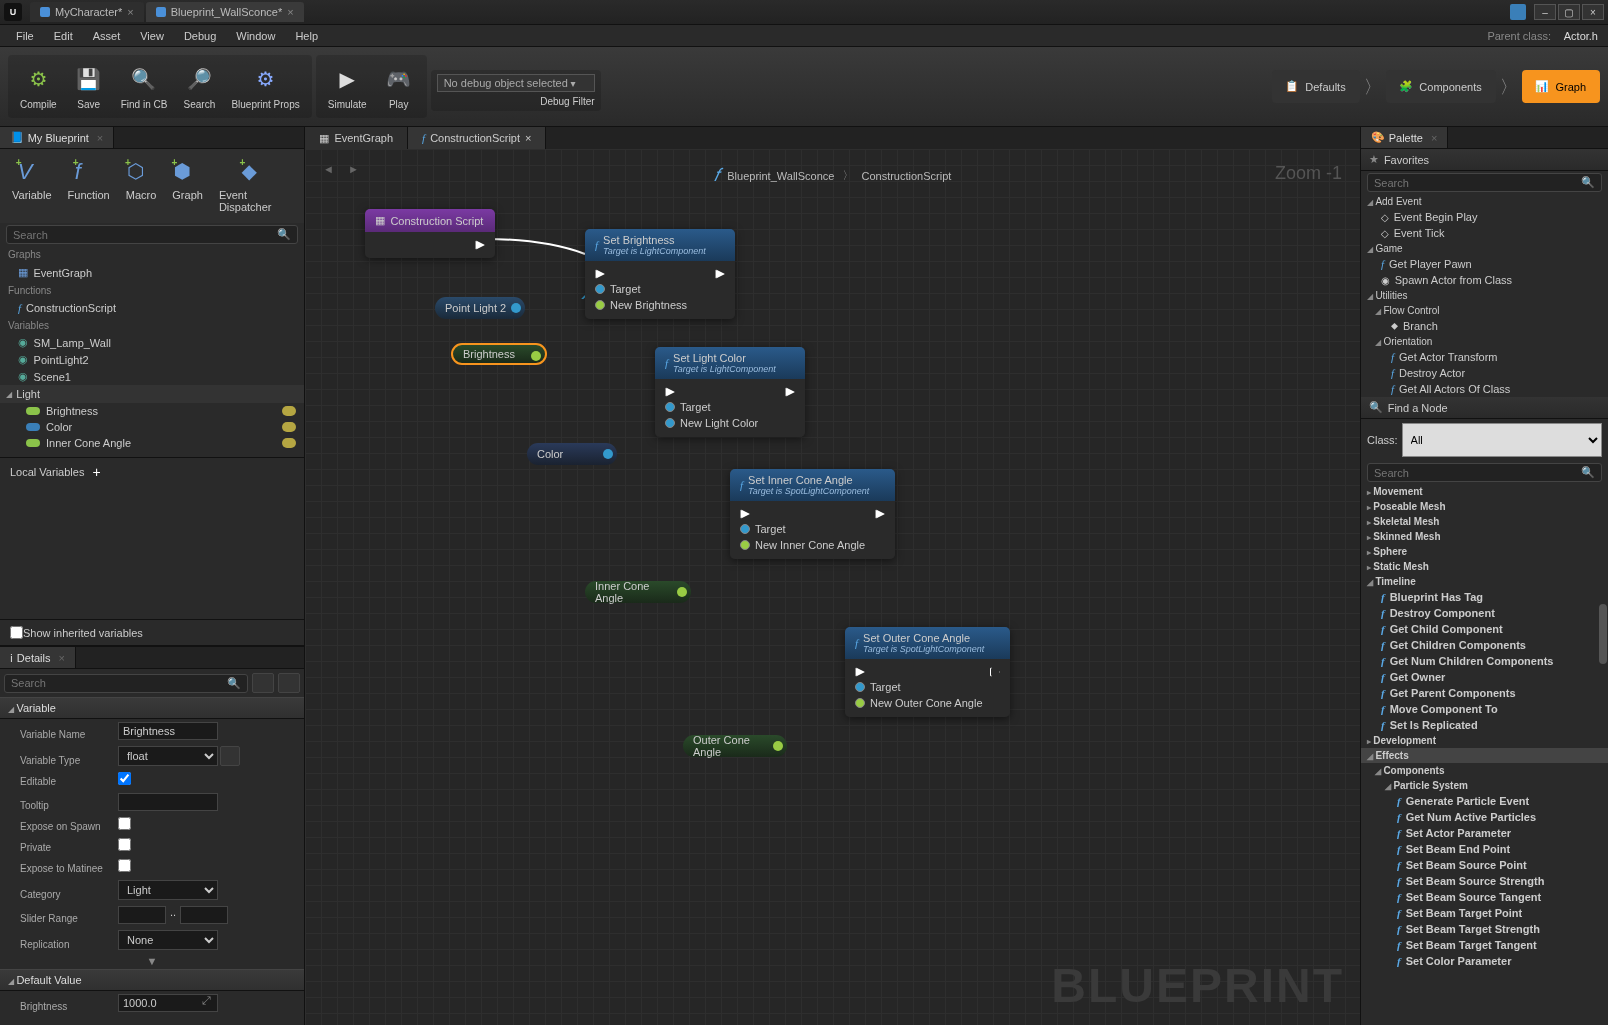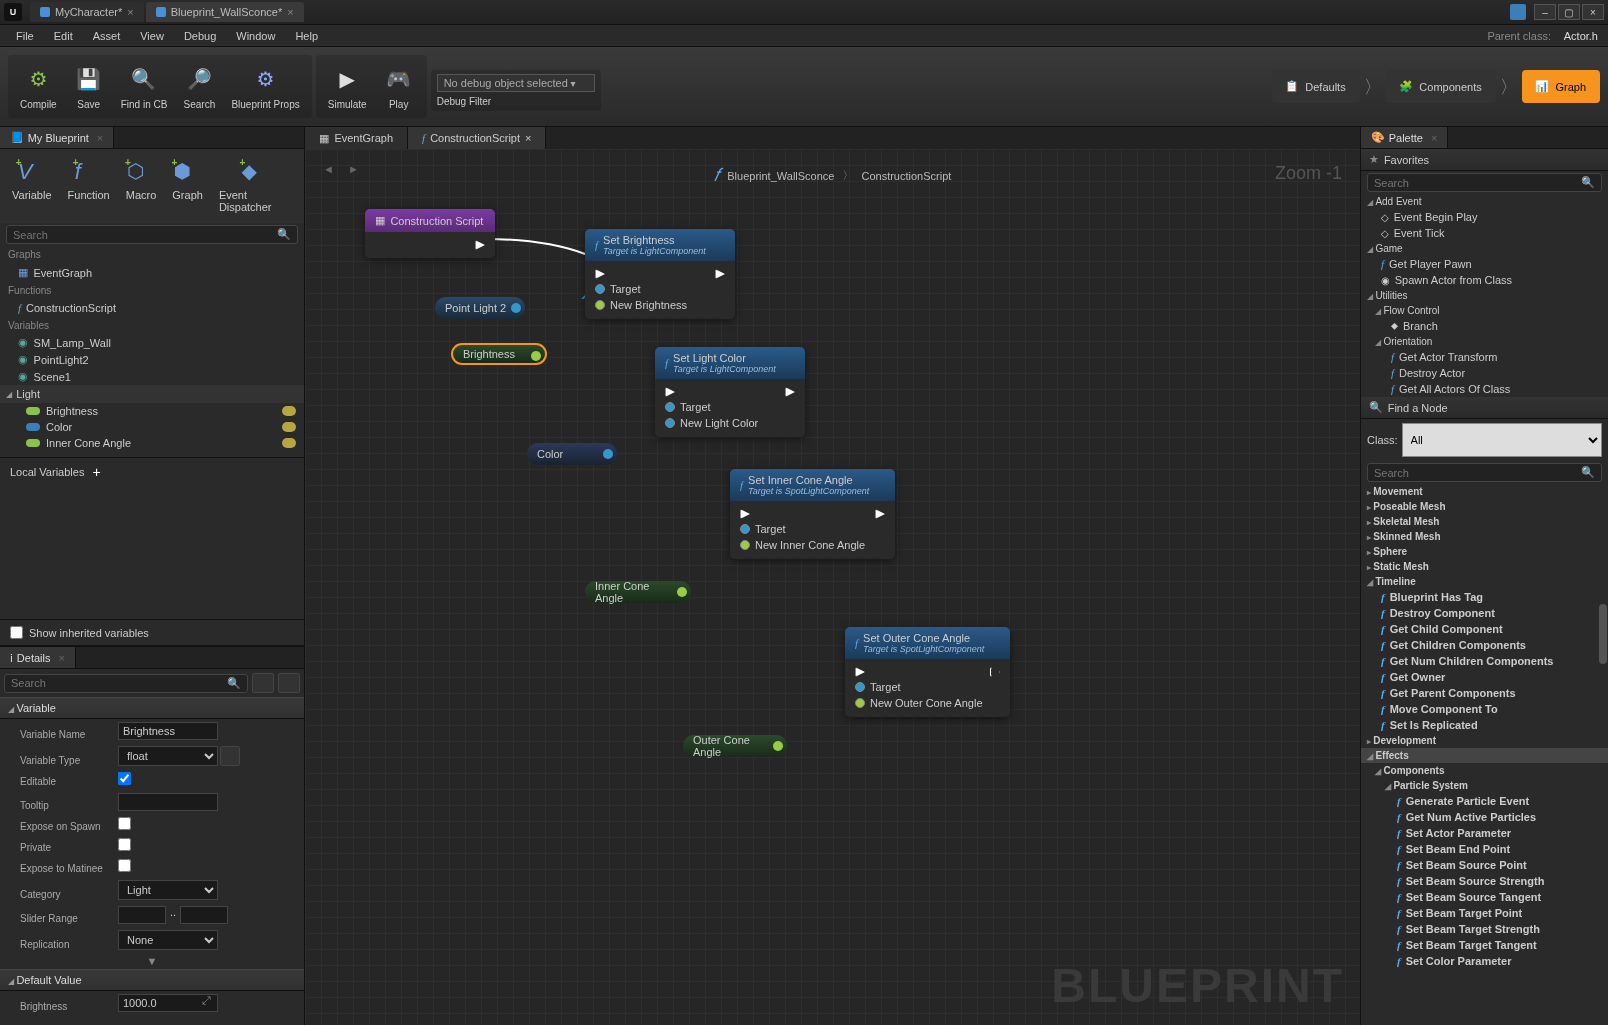--- a/index.html
+++ b/index.html
@@ -23,21 +23,21 @@
 .parentclass { margin-left:auto; color:#888; font-size:10px; padding-right:4px;}
 .parentclass b { color:#ddd; font-weight:normal;}
 
 
 .toolbar { height:80px; background:linear-gradient(#3a3a3a,#2a2a2a); display:flex; align-items:center; padding:0 8px; gap:4px; border-bottom:1px solid #111;}
 .tool-group { display:flex; gap:0; background:rgba(0,0,0,0.15); border-radius:4px; padding:4px;}
 .tool-btn { display:flex; flex-direction:column; align-items:center; justify-content:center; padding:4px 8px; gap:4px; border-radius:3px;}
 .tool-icon { width:32px; height:32px; display:flex; align-items:center; justify-content:center; font-size:20px;}
 .tool-label { font-size:10px; color:#ccc;}
 .debug-select { background:#333; border:1px solid #555; padding:2px 18px 2px 6px; color:#aaa; font-size:10px;}
-.debug-group { display:flex; flex-direction:column; align-items:flex-start; gap:4px; padding:4px 6px; background:rgba(0,0,0,0.15); border-radius:4px;margin-top:7px;}
+.debug-group { display:flex; flex-direction:column; align-items:flex-end; gap:4px; padding:4px 6px; background:rgba(0,0,0,0.15); border-radius:4px;margin-top:7px;}
 .mode-tabs { margin-left:auto; display:flex; gap:4px; align-items:center;}
 .mode-tab { padding:10px 14px; background:#333; border-radius:4px; display:flex; align-items:center; gap:6px; font-size:15px;}
 .mode-tab.active { background:#f7941e; color:#000;}
 .mode-chev { color:#888; font-size:18px;}
 
 
 .main { display:flex; height:calc(100% - 127px);}
 .left-col { width:305px; display:flex; flex-direction:column; background:#2a2a2a; border-right:1px solid #111;}
 .center-col { flex:1; display:flex; flex-direction:column; background:#2a2a2a;}
 .right-col { width:248px; background:#2a2a2a; border-left:1px solid #111; display:flex; flex-direction:column;}
@@ -58,21 +58,21 @@
 .searchbox input { flex:1; background:transparent; border:none; color:#ccc; outline:none;}
 .mag { color:#888;}
 .section-lbl { padding:3px 8px; color:#888; font-size:10px;}
 .tree-item { padding:3px 8px 3px 18px; display:flex; align-items:center; gap:5px;}
 .cat-hdr { padding:3px 6px; background:#333; color:#ccc; display:flex; align-items:center;}
 .cat-hdr::before { content:"◢"; font-size:8px; margin-right:4px; color:#999;}
 .var-row { padding:2px 8px 2px 26px; display:flex; align-items:center; gap:6px;}
 .pill { width:14px; height:8px; border-radius:4px;}
 .eye { margin-left:auto; width:14px; height:10px; background:#b5a642; border-radius:5px;}
 .localvars { padding:6px 10px; border-top:1px solid #111; margin-top:6px; display:flex; align-items:center; gap:8px;}
-.chk-row { padding:6px 10px; display:flex; align-items:center; gap:6px; border-top:1px solid #111;}
+.chk-row { padding:6px 10px; display:flex; align-items:center; border-top:1px solid #111;}
 
 
 .details { height:380px; border-top:2px solid #111; display:flex; flex-direction:column; overflow:hidden;}
 .det-search { display:flex; gap:4px; padding:4px; align-items:center;}
 .det-search .searchbox { flex:1; margin:0;}
 .icob { width:22px; height:20px; background:#333; border:1px solid #444; border-radius:2px;}
 .cat { background:linear-gradient(#3a3a3a,#303030); padding:4px 8px; color:#ddd; border-top:1px solid #444; border-bottom:1px solid #111;}
 .cat::before { content:"◢ "; font-size:8px; color:#999;}
 .prop { display:flex; align-items:flex-end; padding:3px 8px 3px 20px; gap:8px;}
 .plbl { width:90px; color:#aaa; font-size:10px;}

